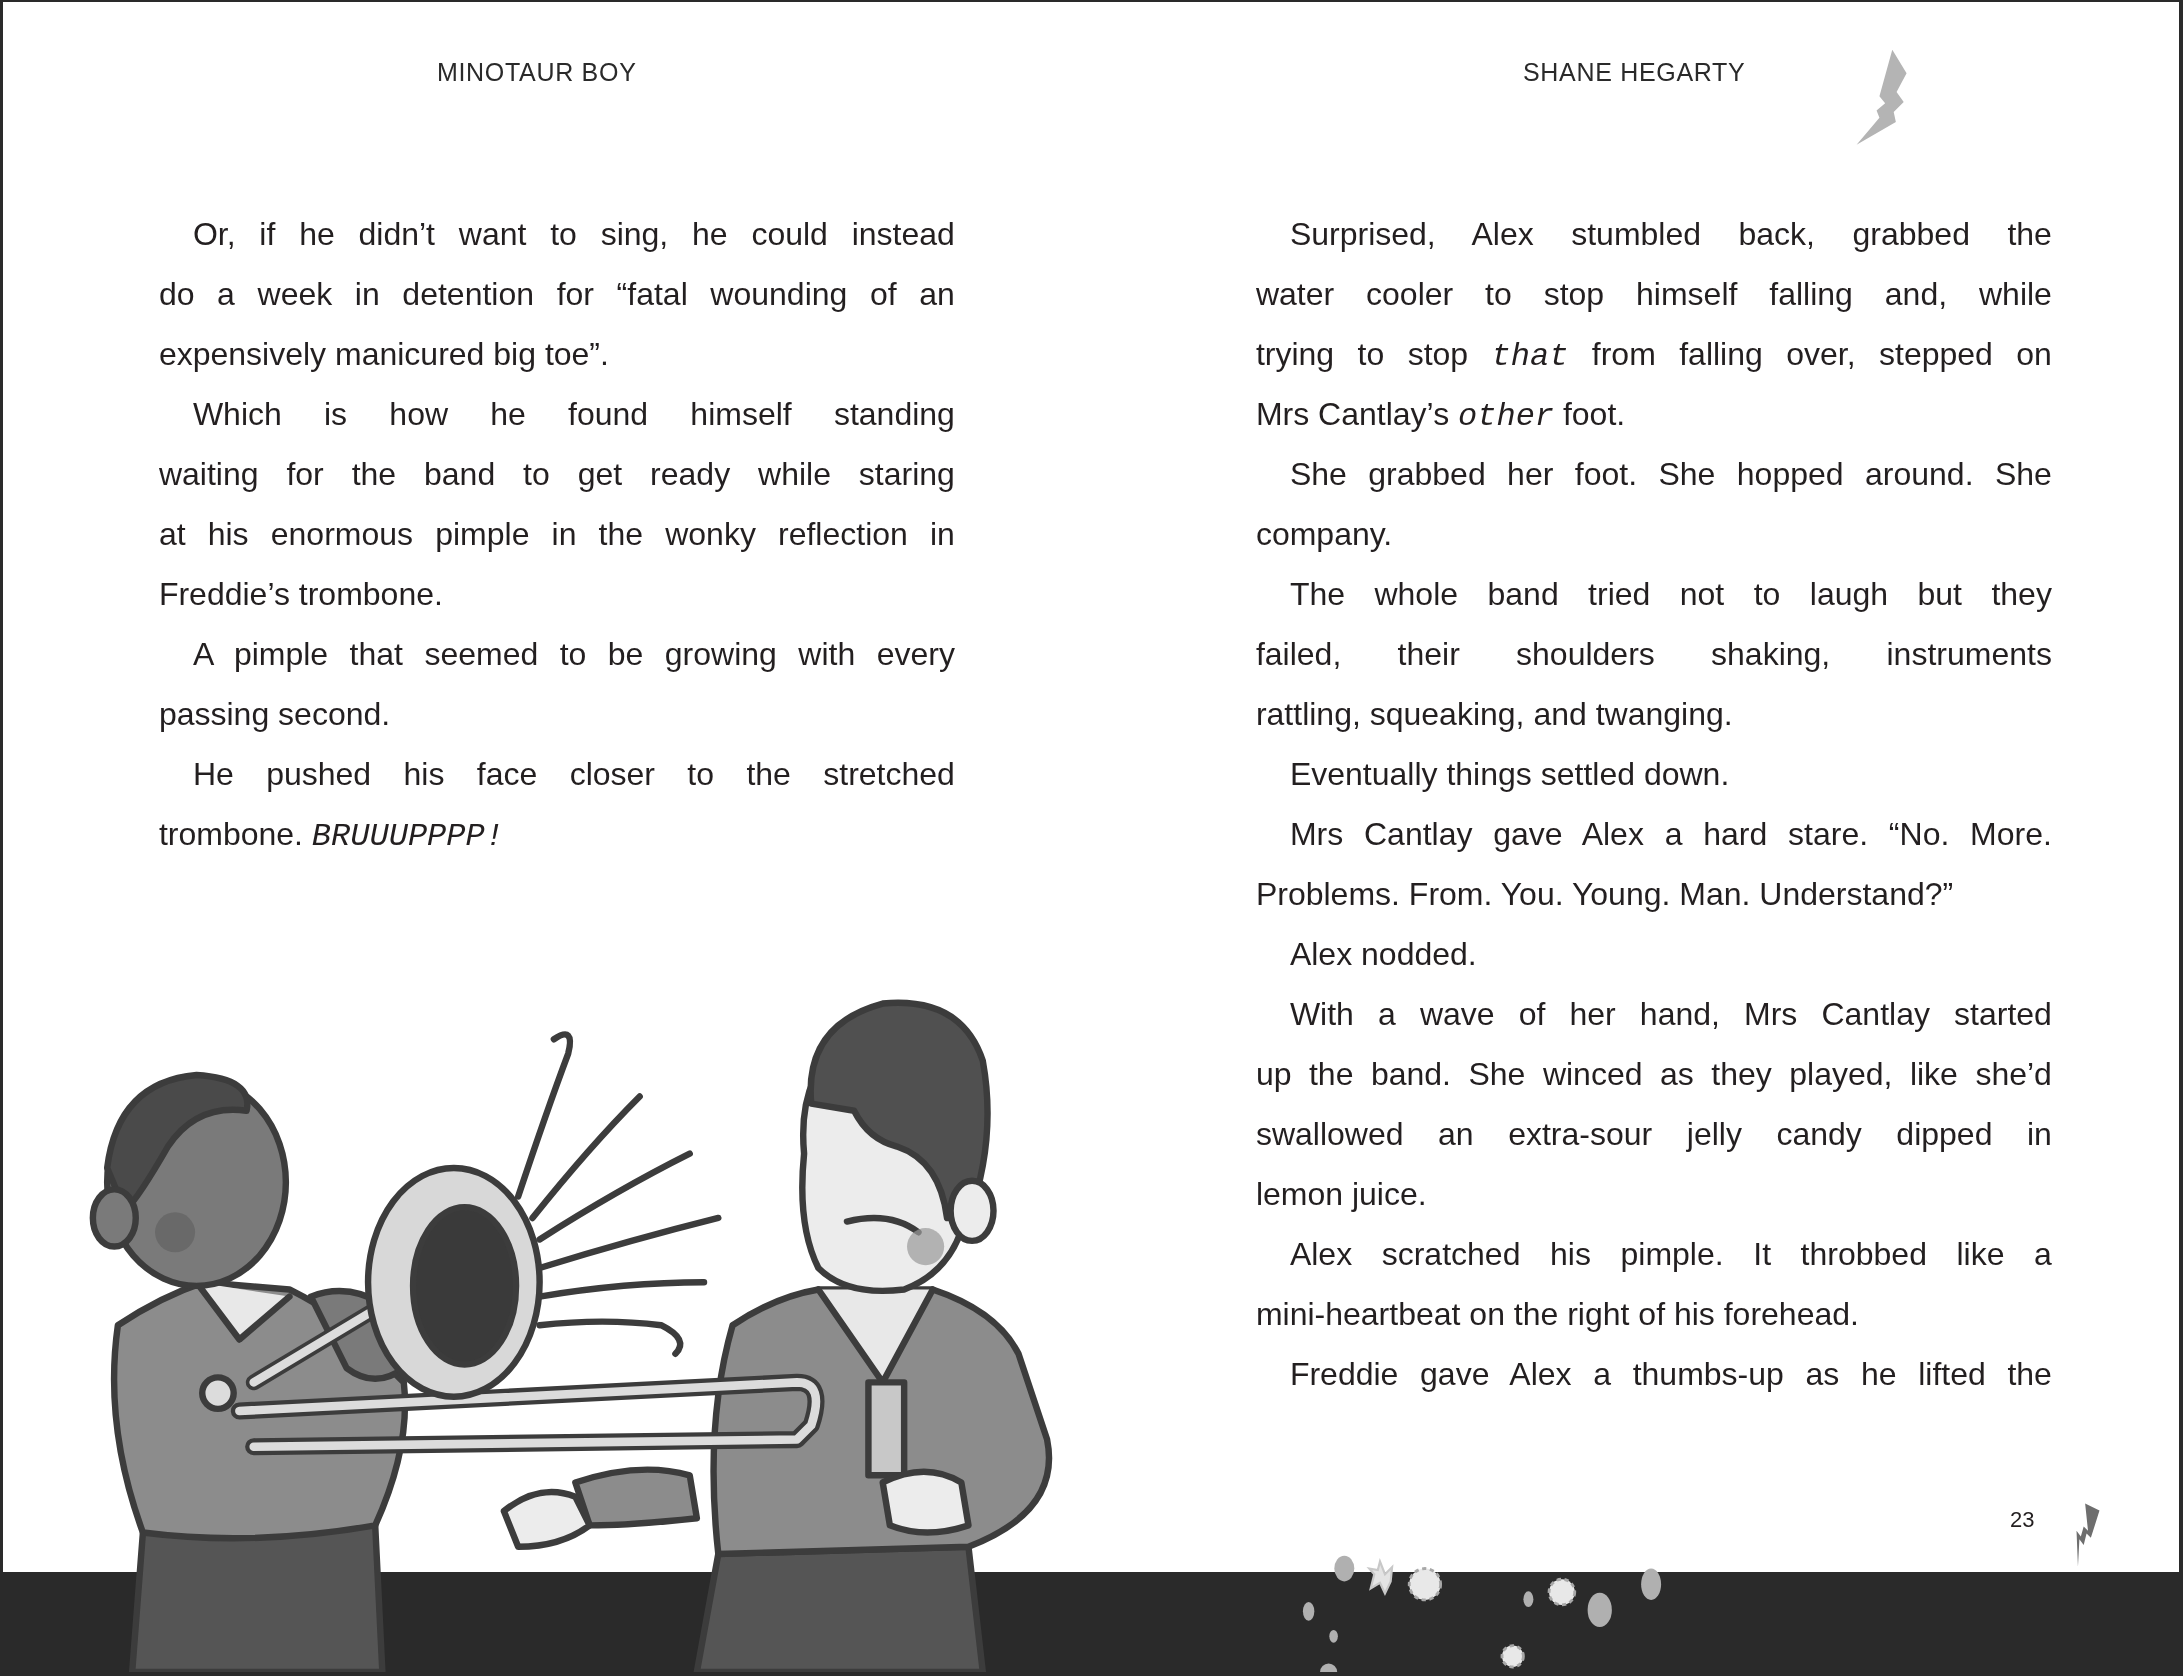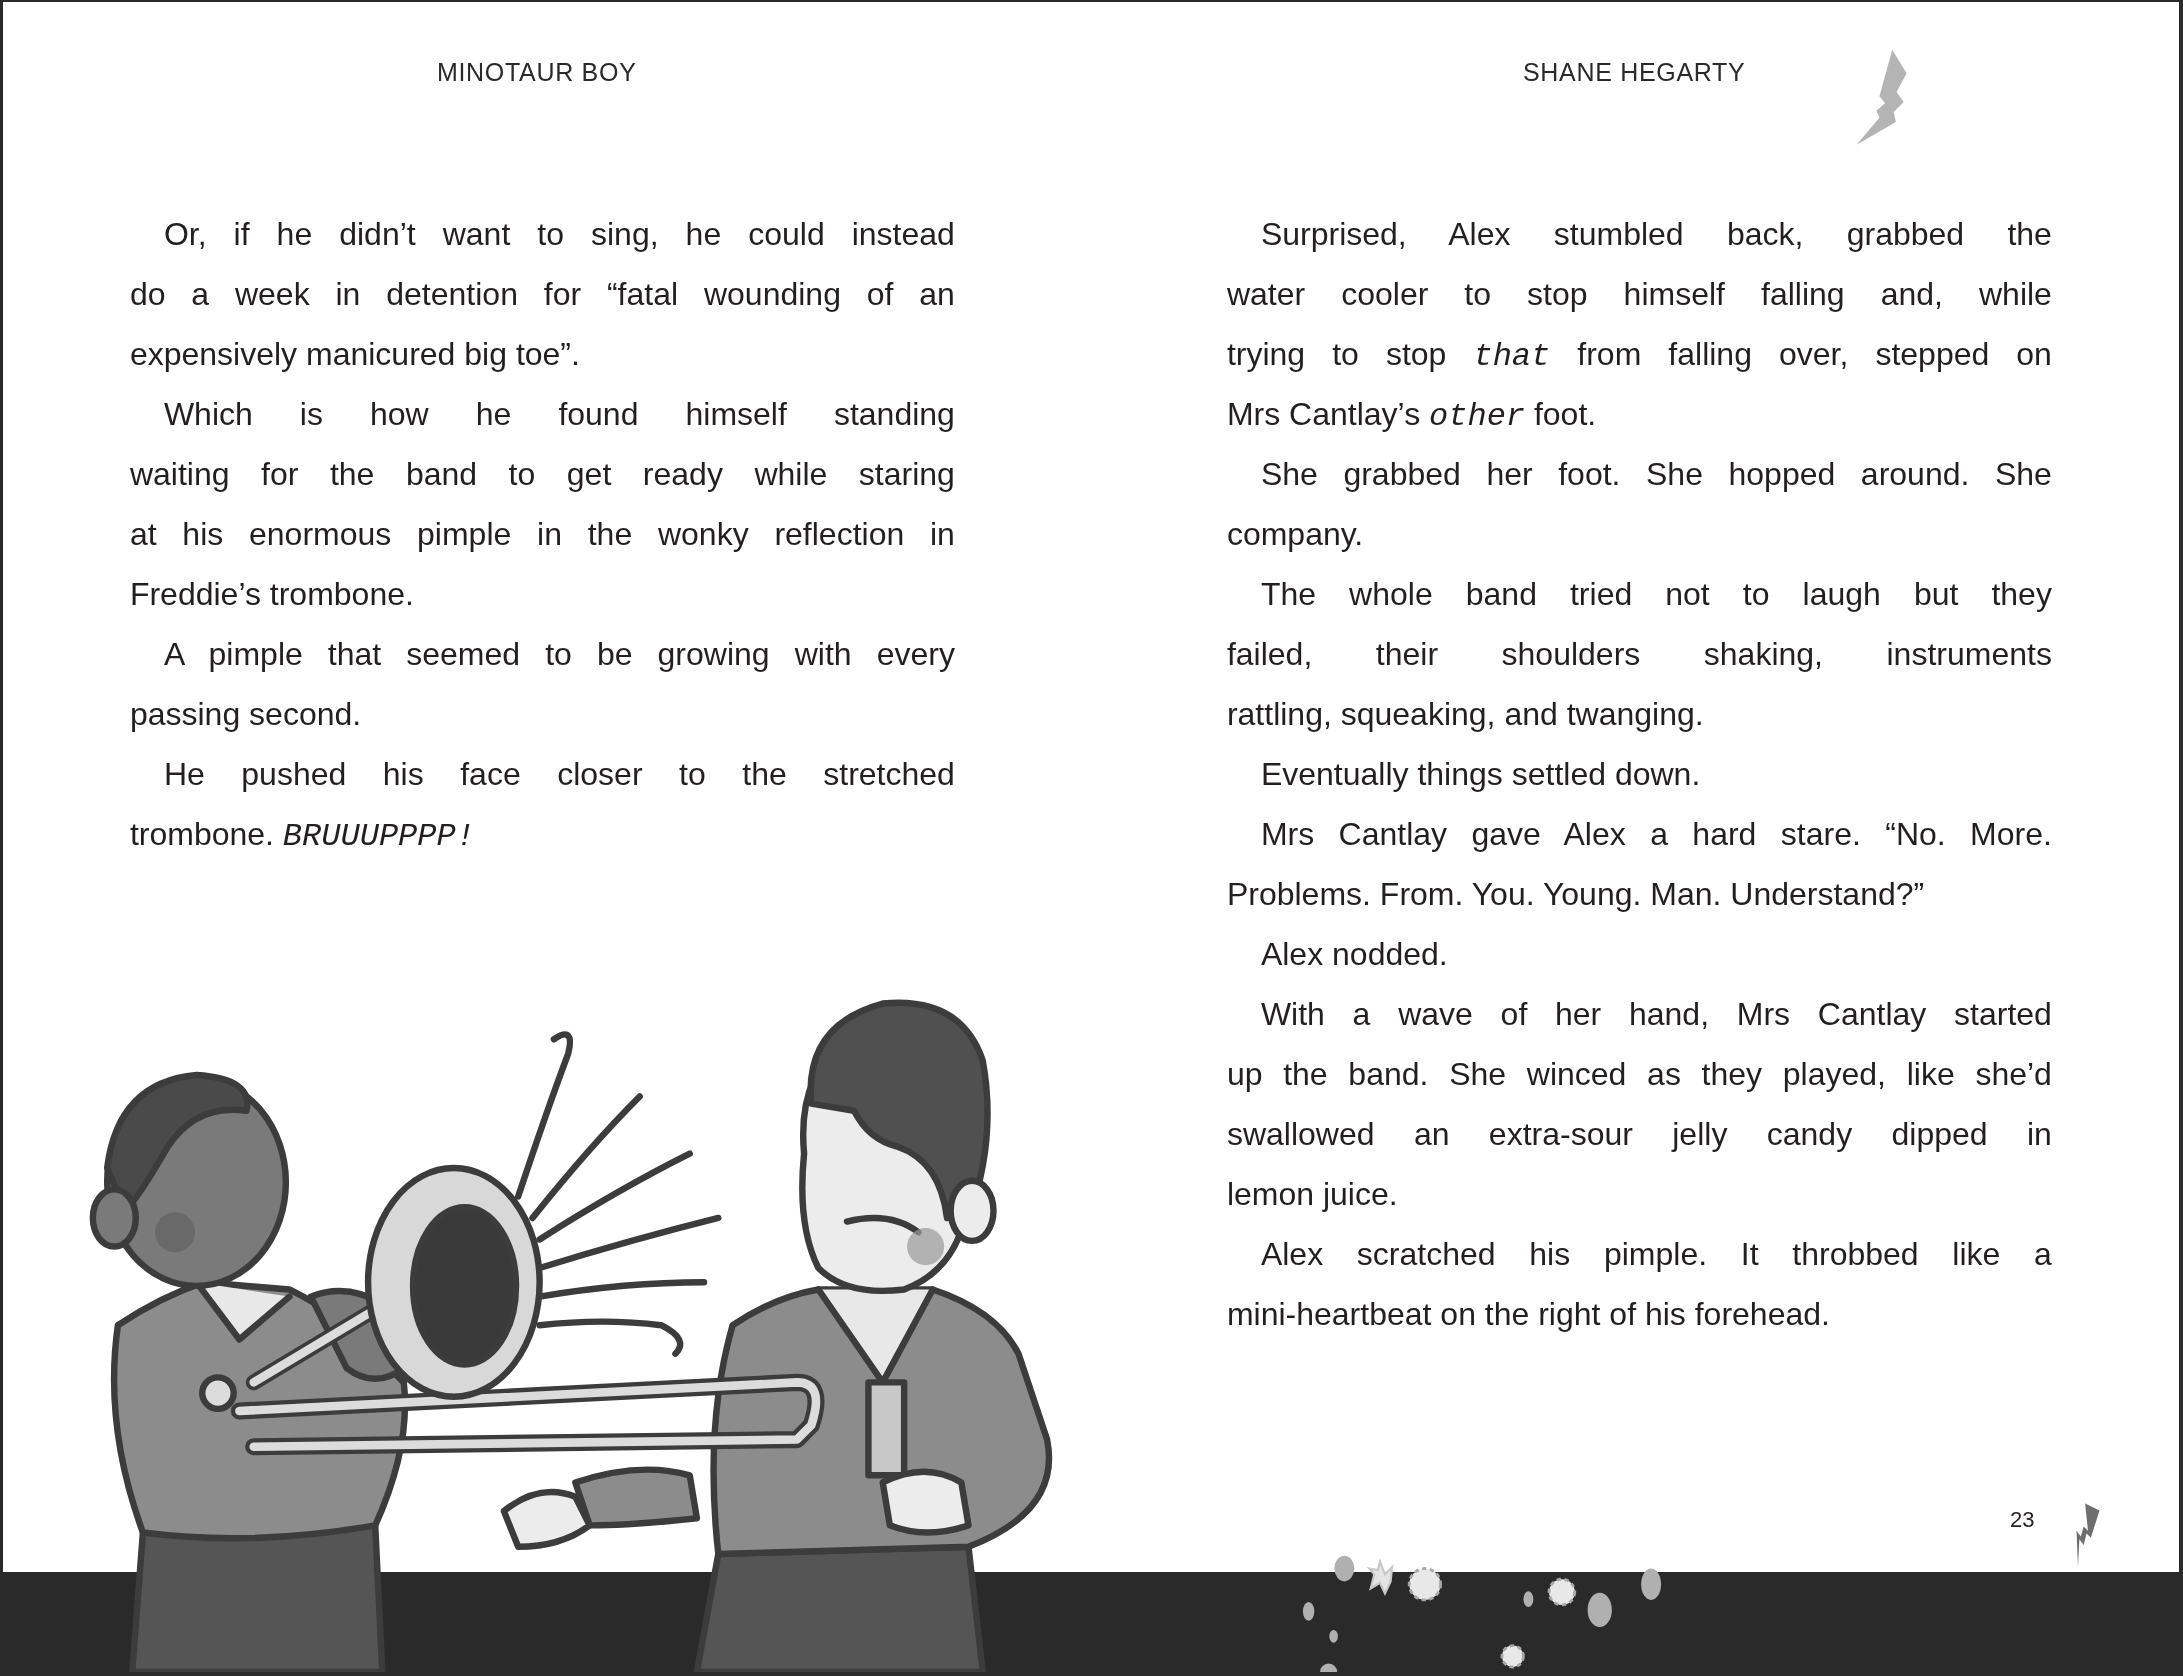--- a/index.html
+++ b/index.html
@@ -21,21 +21,21 @@
   .running-head.left { left: 434px; }
   .running-head.right { left: 1520px; }
   .column {
     position: absolute; top: 202px; width: 825px;
     font-size: 32px; line-height: 60px; color: #231f20;
   }
   .column.left { left: 127px; }
   .column.right { left: 1224px; }
   .line {
     display: block; height: 60px; white-space: nowrap;
-    text-align: justify; text-align-last: justify;
+    text-align: justify; text-align-last: justify; margin-left: 29px;
   }
   .line.indent { padding-left: 34px; }
   .line.last { text-align: left; text-align-last: left; }
   .line em { font-style: italic; font-family: Liberation Mono, monospace; }
   .page-number {
     position: absolute; left: 2007px; top: 1505px;
     font-size: 22px; color: #231f20;
   }
   .illustration { position: absolute; left: 72px; top: 980px; width: 1015px; height: 690px; }
   .bolt { position: absolute; }
@@ -132,20 +132,21 @@
     <span class="line indent last">Eventually things settled down.</span>
     <span class="line indent">Mrs Cantlay gave Alex a hard stare. “No. More.</span>
     <span class="line last">Problems. From. You. Young. Man. Understand?”</span>
     <span class="line indent last">Alex nodded.</span>
     <span class="line indent">With a wave of her hand, Mrs Cantlay started</span>
     <span class="line">up the band. She winced as they played, like she’d</span>
     <span class="line">swallowed an extra-sour jelly candy dipped in</span>
     <span class="line last">lemon juice.</span>
     <span class="line indent">Alex scratched his pimple. It throbbed like a</span>
     <span class="line last">mini-heartbeat on the right of his forehead.</span>
+    <span class="line indent">Freddie gave Alex a thumbs-up as he lifted the</span>
   </div>
 
   <div class="page-number">23</div>
   <svg class="bolt" style="left:2072px; top:1500px;" width="26" height="66" viewBox="0 0 36 92">
     <polygon points="14,2 34,12 22,50 16,44 12,60 6,52 4,90 2,40 8,48 12,34 18,40" fill="#6e6e6e"></polygon>
   </svg>
 
   <svg class="sparkles" viewBox="0 0 920 185" width="658" height="132">
     <g fill="#b0b0b0">
       <ellipse cx="75" cy="40" rx="14" ry="18"></ellipse>

